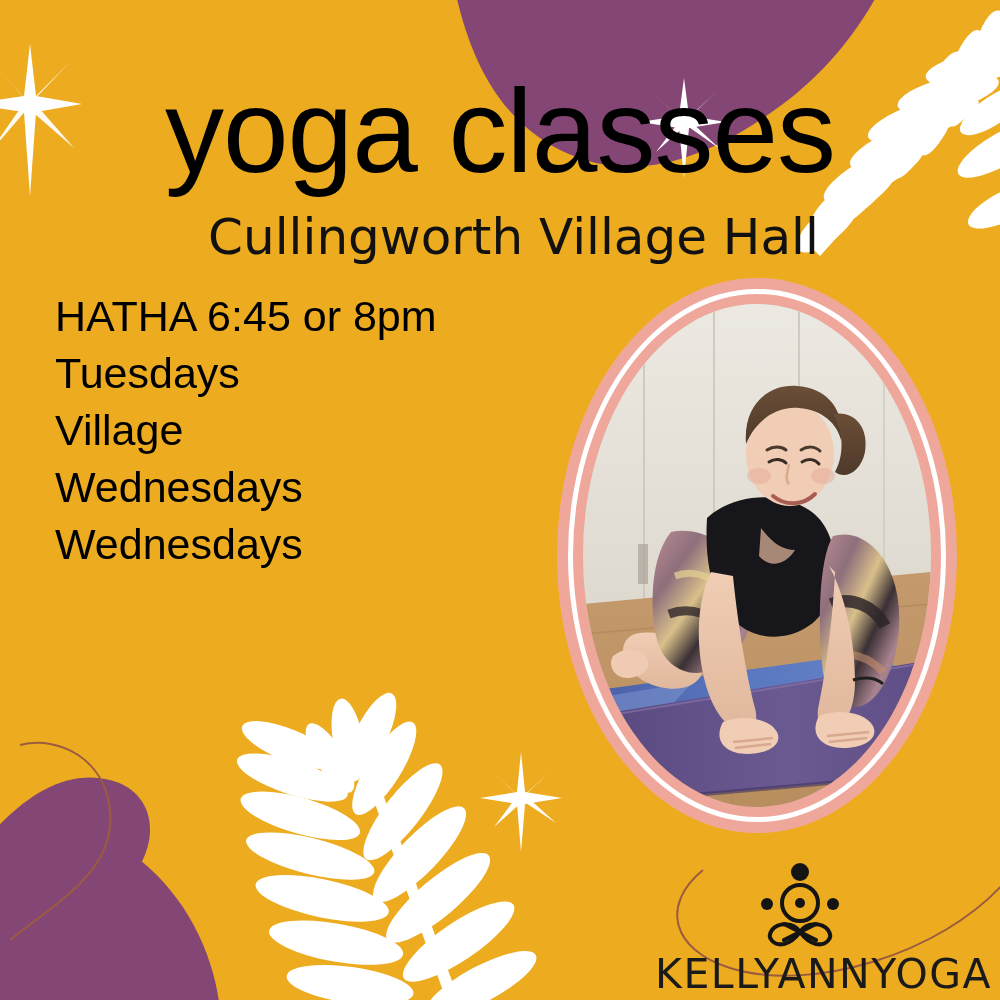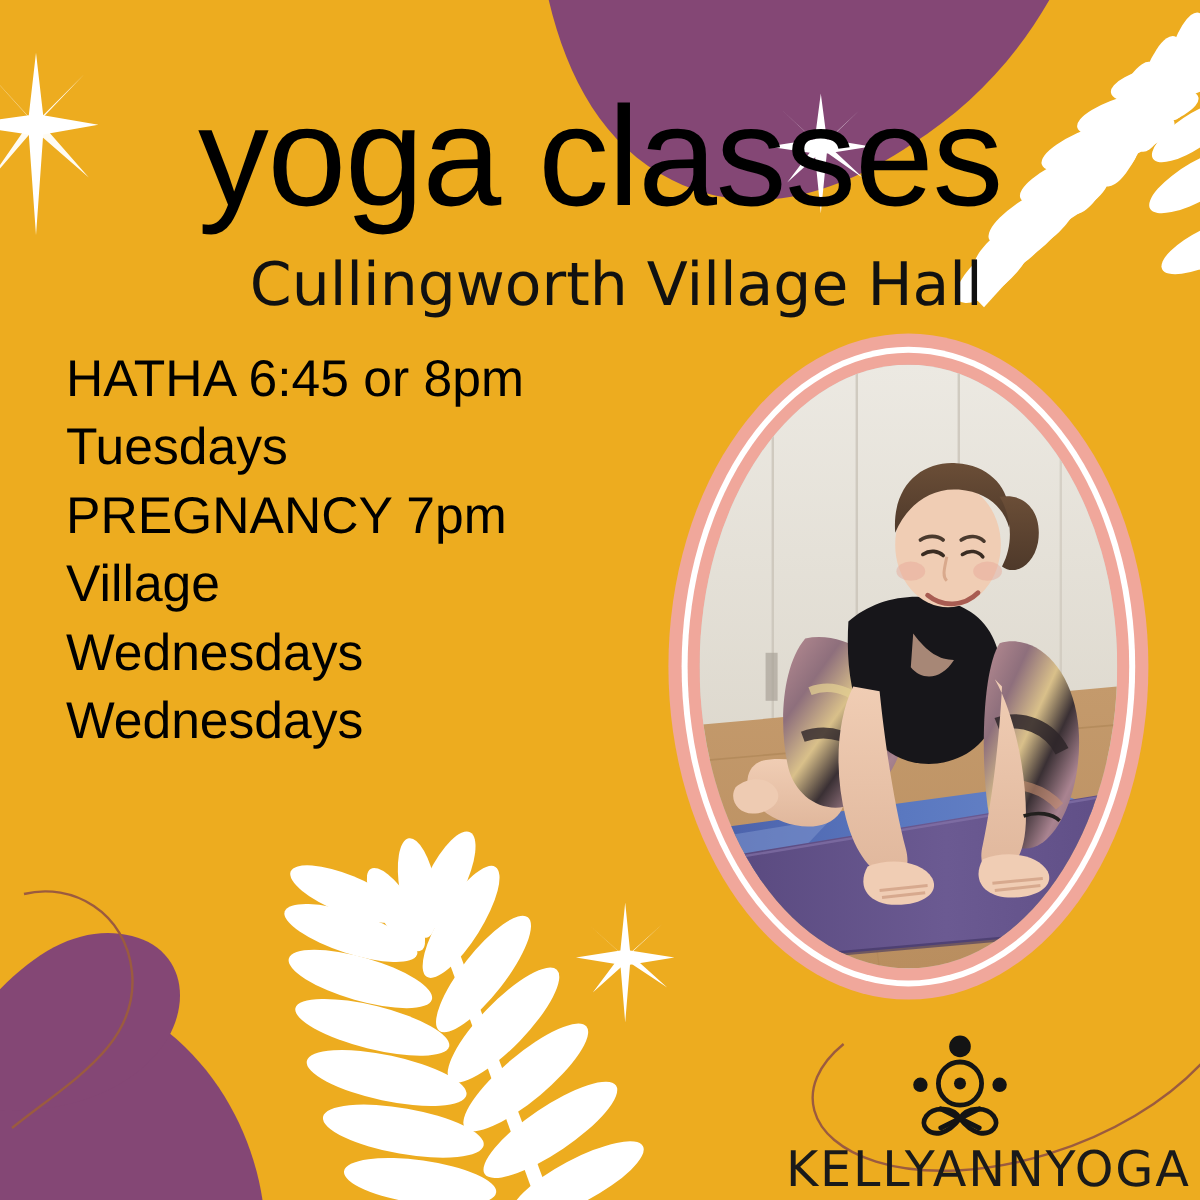--- a/index.html
+++ b/index.html
@@ -196,21 +196,20 @@
   </svg>
 
   <div id="headline-block">
     <div id="title">yoga classes</div>
     <div id="subtitle">Cullingworth Village Hall</div>
   </div>
 
   <div id="schedule">
     <div class="sched-line">HATHA 6:45 or 8pm</div>
     <div class="sched-line">Tuesdays</div>
-    <div class="sched-line">PREGNANCY 7pm</div>
     <div class="sched-line">Village</div>
     <div class="sched-line">Wednesdays</div>
     <div class="sched-line">Wednesdays</div>
   </div>
 
   <div id="photo-frame">
     <div id="photo-frame-inner-ring">
       <div id="photo-frame-inner-ring2">
         <div id="photo-clip">
           <svg id="photo-art" viewBox="0 0 348 503" preserveAspectRatio="xMidYMid slice">

